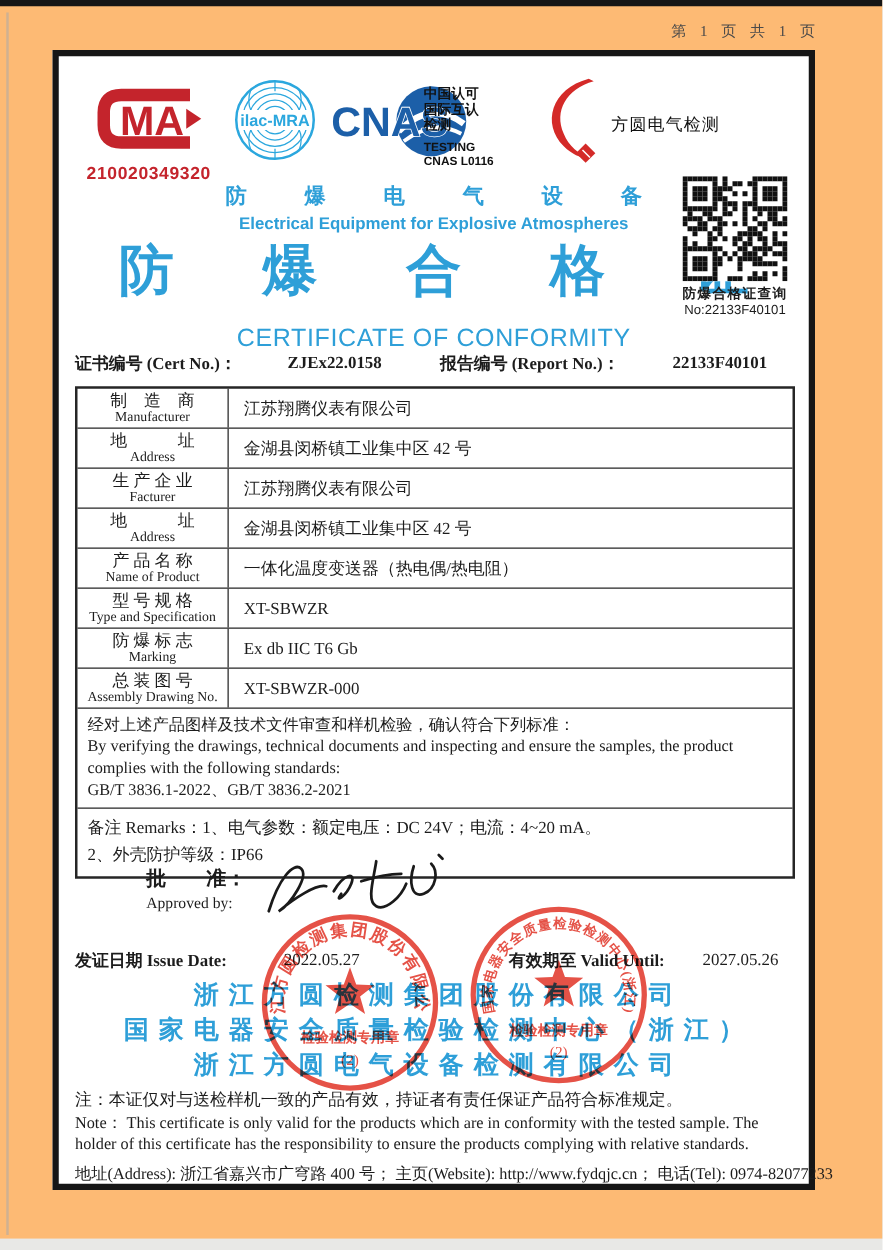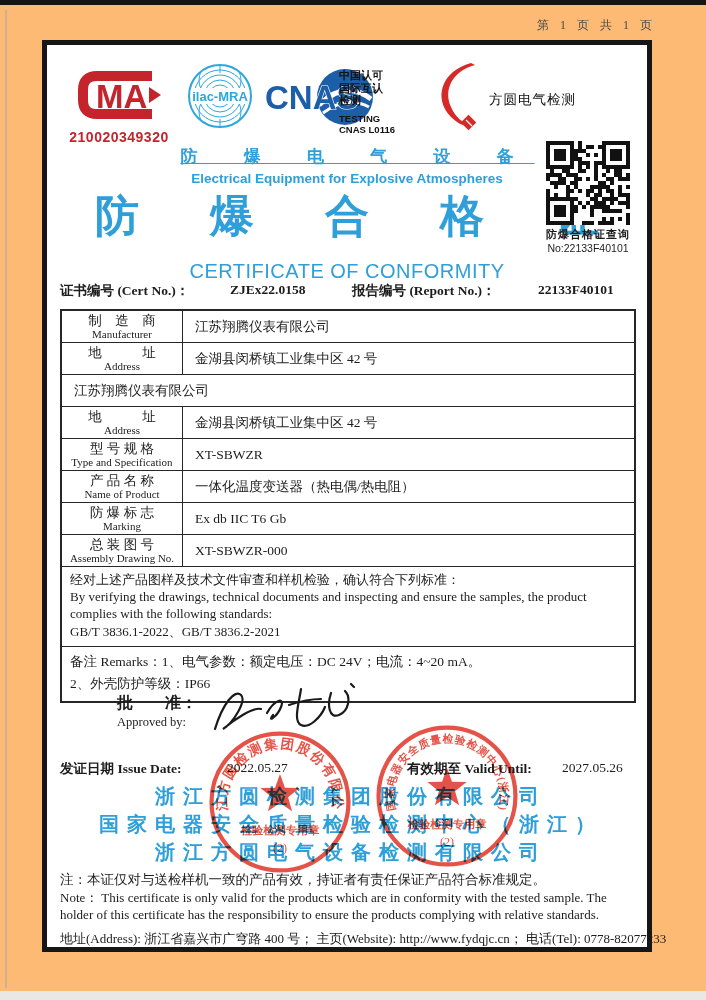--- a/index.html
+++ b/index.html
@@ -20,21 +20,21 @@
   .cnas-emblem{position:absolute;left:216px;top:8px;width:126px;height:60px;}
   .cnas-cap{position:absolute;left:292px;top:10px;width:90px;font-weight:bold;
             font-family:"Liberation Sans","DejaVu Sans",sans-serif;}
   .cnas-cap .zh{font-size:11px;line-height:12.5px;color:#111;}
   .cnas-cap .en{font-size:9.5px;line-height:11px;color:#111;margin-top:6px;}
   .fy{position:absolute;left:380px;top:0;width:210px;height:92px;}
   .fy-label{position:absolute;left:62px;top:32px;font-size:13.5px;color:#111;letter-spacing:1px;}
 
   
   .hdr{position:absolute;top:100px;left:0;width:100%;text-align:center;color:#2e9fd8;}
-  .hz1{font-size:17px;font-weight:bold;letter-spacing:21px;padding-left:21px;text-decoration:underline;}
+  .hz1{font-size:17px;font-weight:bold;letter-spacing:21px;padding-left:21px;}
   .he1{font-size:13.5px;font-weight:bold;margin-top:3px;font-family:"Liberation Sans","DejaVu Sans",sans-serif;}
   .hz2{font-size:44px;font-weight:bold;letter-spacing:30px;padding-left:30px;margin-top:8px;line-height:1.05;}
   .he2{font-size:20px;margin-top:20px;letter-spacing:.5px;font-family:"Liberation Sans","DejaVu Sans",sans-serif;}
 
   
   .qrbox{position:absolute;top:96px;right:10px;width:98px;text-align:center;}
   .qrbox svg{display:block;margin:0 auto;background:#fff;}
   .qr-cap{font-size:11px;font-weight:bold;margin-top:2px;letter-spacing:1px;}
   .qr-no{font-size:10.5px;font-family:"Liberation Sans","DejaVu Sans",sans-serif;}
 
@@ -409,42 +409,46 @@
         <div class="tval">江苏翔腾仪表有限公司</div>
       </div>
       <div class="trow">
         <div class="tlbl">
             <div class="zh">地　　　址</div>
             <div class="en">Address</div>
           </div>
         <div class="tval">金湖县闵桥镇工业集中区 42 号</div>
       </div>
       <div class="trow">
+        <div class="tlbl">
+            <div class="zh">生 产 企 业</div>
+            <div class="en">Facturer</div>
+          </div>
         <div class="tval">江苏翔腾仪表有限公司</div>
       </div>
       <div class="trow">
         <div class="tlbl">
             <div class="zh">地　　　址</div>
             <div class="en">Address</div>
           </div>
         <div class="tval">金湖县闵桥镇工业集中区 42 号</div>
       </div>
       <div class="trow">
         <div class="tlbl">
+            <div class="zh">产 品 名 称</div>
+            <div class="en">Name of Product</div>
+          </div>
+        <div class="tval">一体化温度变送器（热电偶/热电阻）</div>
+      </div>
+      <div class="trow">
+        <div class="tlbl">
             <div class="zh">型 号 规 格</div>
             <div class="en">Type and Specification</div>
           </div>
         <div class="tval">XT-SBWZR</div>
-      </div>
-      <div class="trow">
-        <div class="tlbl">
-            <div class="zh">产 品 名 称</div>
-            <div class="en">Name of Product</div>
-          </div>
-        <div class="tval">一体化温度变送器（热电偶/热电阻）</div>
       </div>
       <div class="trow">
         <div class="tlbl">
             <div class="zh">防 爆 标 志</div>
             <div class="en">Marking</div>
           </div>
         <div class="tval">Ex db IIC T6 Gb</div>
       </div>
       <div class="trow">
         <div class="tlbl">
@@ -516,15 +520,15 @@
       <polygon points="80,50 85.3,64.7 100.9,65.2 88.6,74.8 92.9,89.8 80,81 67.1,89.8 71.4,74.8 59.1,65.2 74.7,64.7" fill="#e13528"></polygon>
       <text x="80" y="114" text-anchor="middle" font-size="12" font-weight="bold" fill="#e13528">检验检测专用章</text>
       <text x="80" y="133" text-anchor="middle" font-size="13" fill="#e13528">(2)</text>
     </svg>
 
     <div class="note">
       <div class="zh">注：本证仅对与送检样机一致的产品有效，持证者有责任保证产品符合标准规定。</div>
       <div>Note： This certificate is only valid for the products which are in conformity with the tested sample. The holder of this certificate has the responsibility to ensure the products complying with relative standards.</div>
     </div>
 
-    <div class="footline">地址(Address): 浙江省嘉兴市广穹路 400 号； 主页(Website): http://www.fydqjc.cn； 电话(Tel): 0778-82077233</div>
+    <div class="footline">地址(Address): 浙江省嘉兴市广穹路 400 号； 主页(Website): http://www.fydqjc.cn； 电话(Tel): 0974-82077233</div>
   </div>
 </div>
 
 </body></html>

